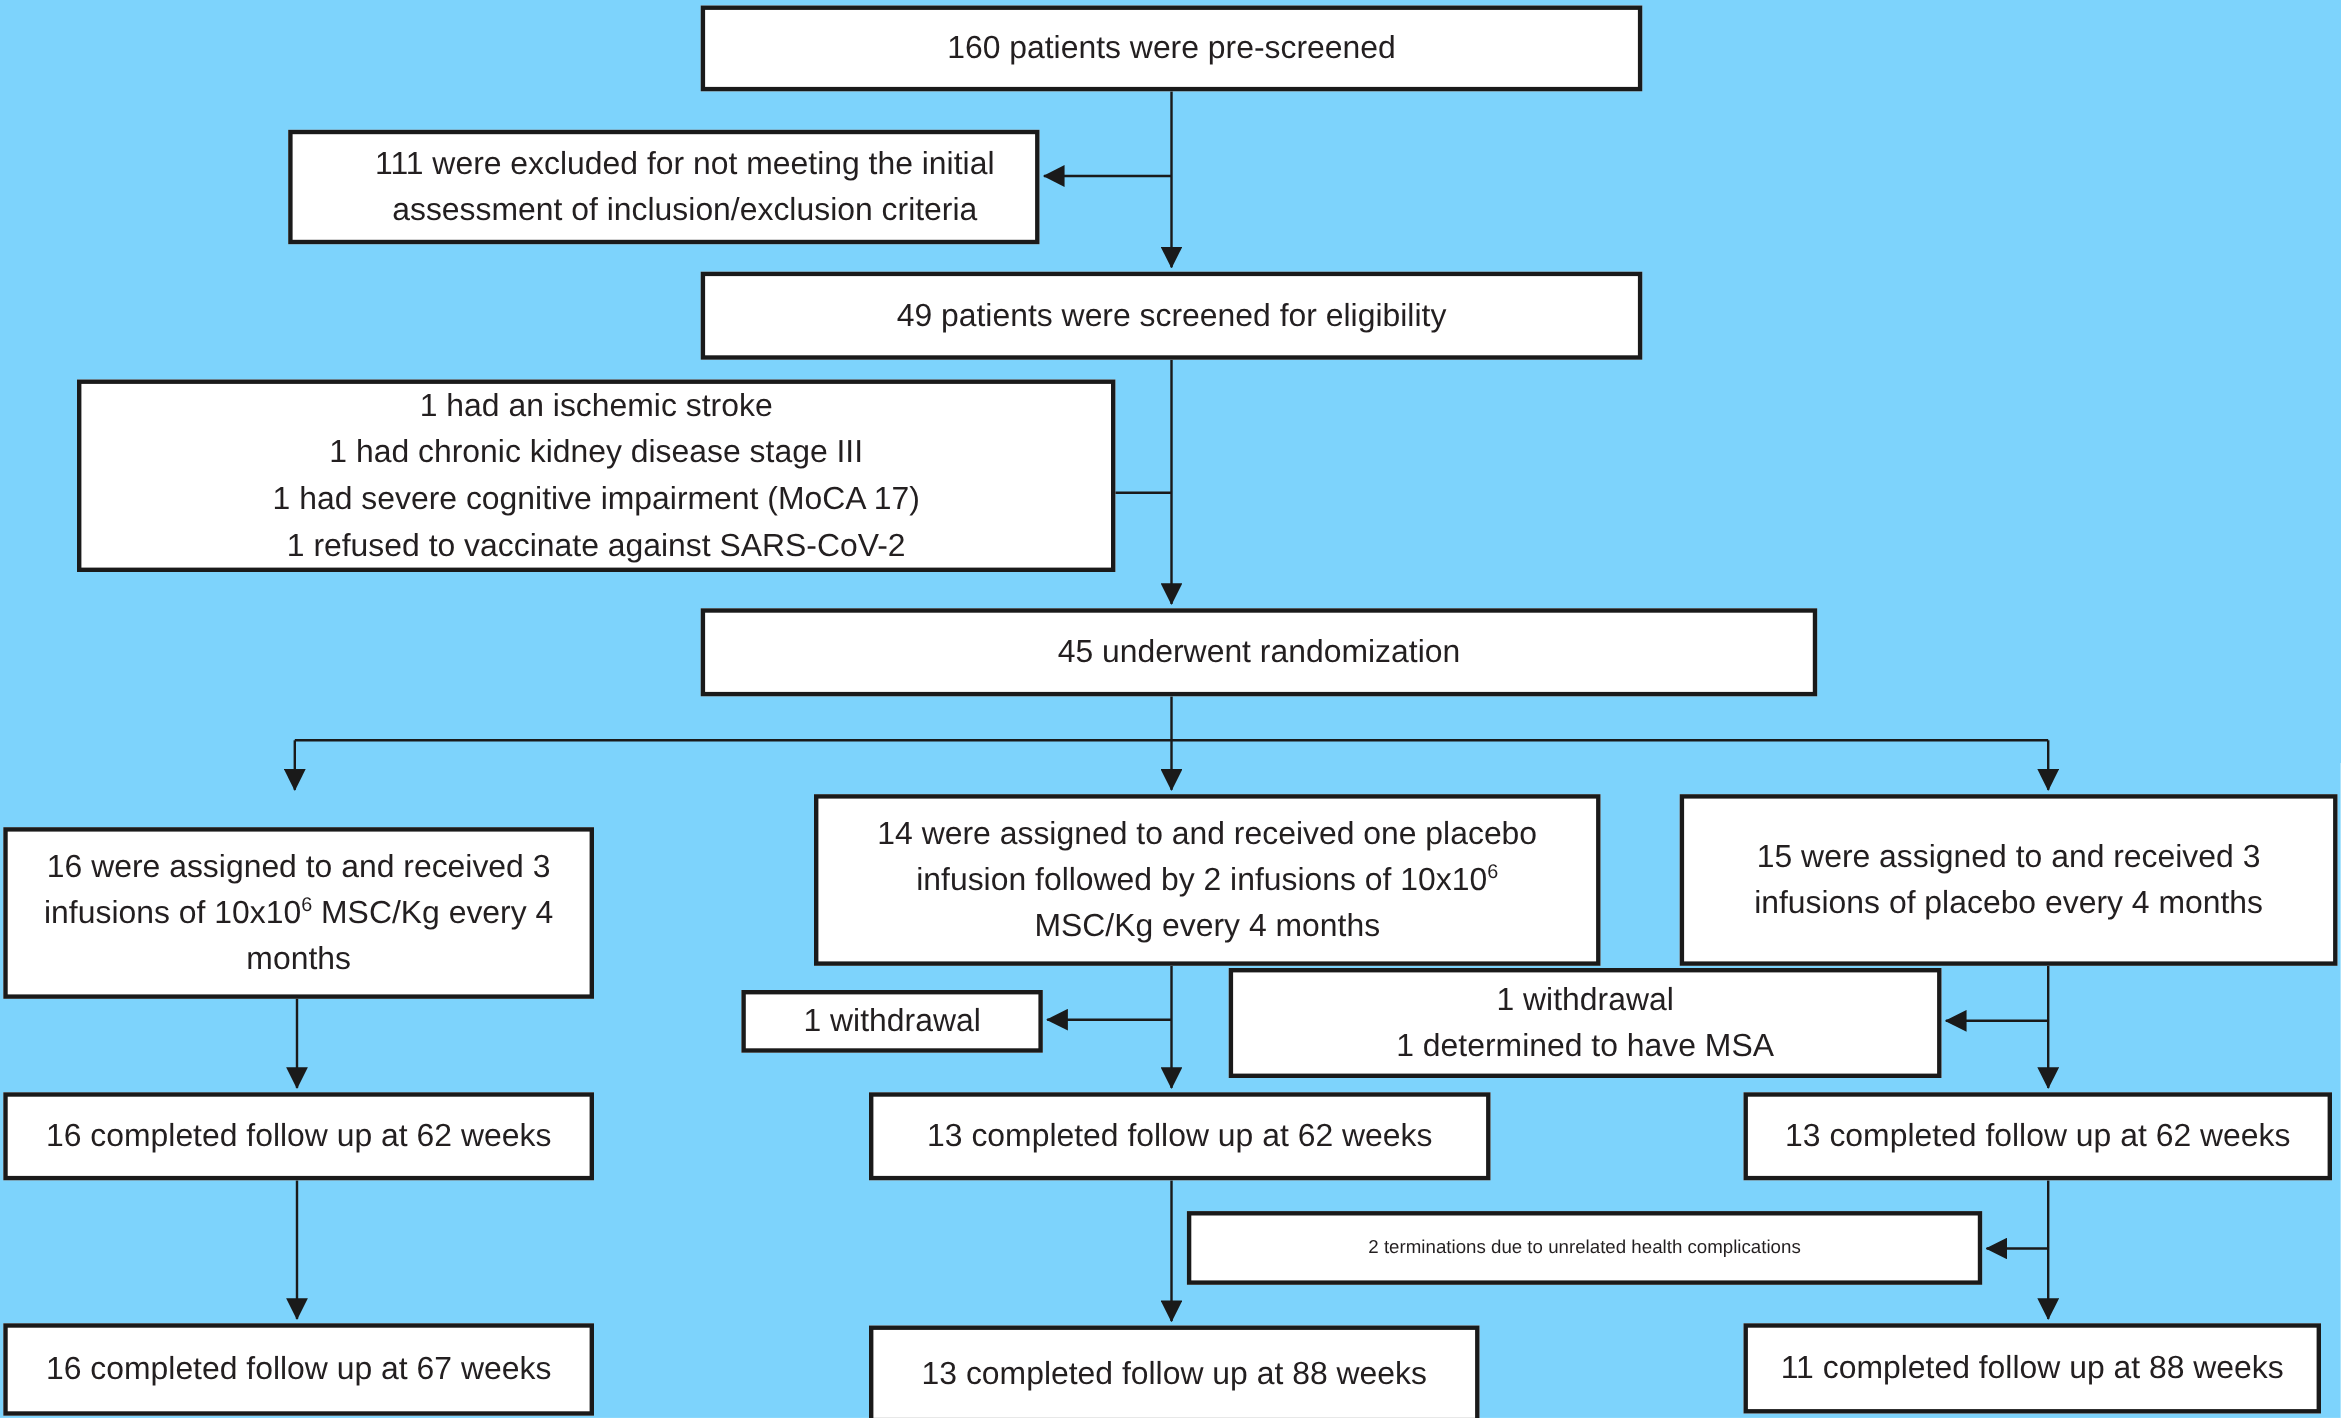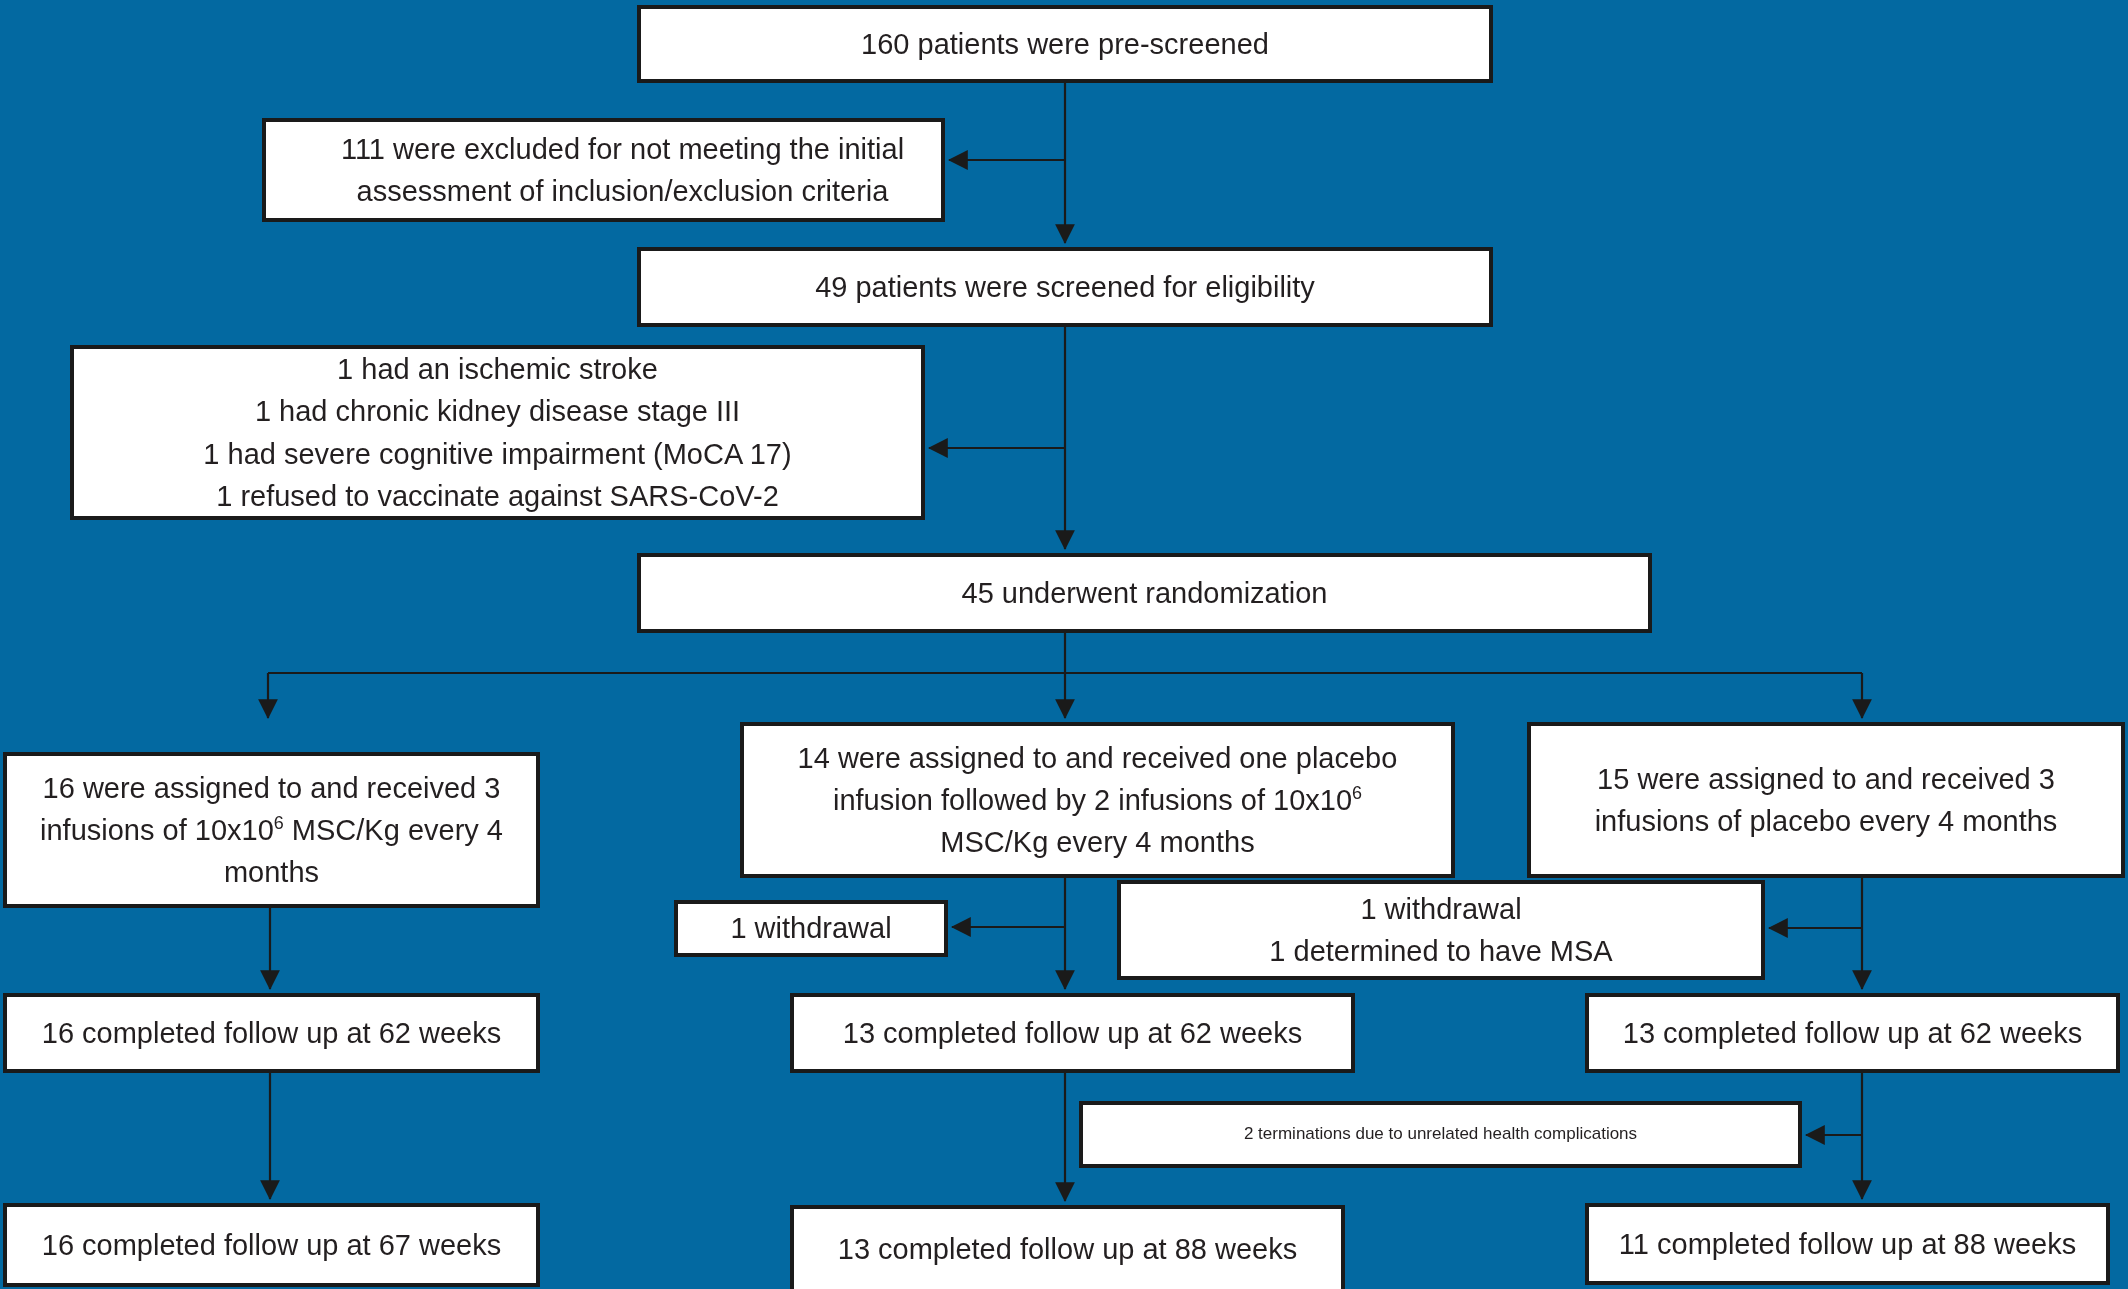--- a/index.html
+++ b/index.html
@@ -1,20 +1,20 @@
 <!DOCTYPE html>
 <html><head>
 <meta charset="utf-8">
 <style>
   html, body { margin: 0; padding: 0; background: #ffffff; }
   #figure {
     position: relative;
     width: 2128px;
     height: 1289px;
-    background: #0369a1;
+    background: #7dd3fc;
     font-family: "Liberation Sans", "DejaVu Sans", sans-serif;
     color: #231f20;
     overflow: hidden;
   }
   .box {
     position: absolute;
     box-sizing: border-box;
     background: #ffffff;
     border: 4px solid #1a1a1a;
     display: flex;
@@ -26,21 +26,21 @@
     line-height: 1.45;
     padding: 4px 10px;
   }
   .box sup { font-size: 0.62em; line-height: 0; }
   #connectors { position: absolute; left: 0; top: 0; width: 2128px; height: 1289px; }
 
   
   #b-prescreened      { left: 637px;  top: 5px;    width: 856px; height: 78px;  }
   #b-excluded-initial { left: 262px;  top: 118px;  width: 683px; height: 104px; padding-left: 48px; }
   #b-screened         { left: 637px;  top: 247px;  width: 856px; height: 80px;  }
-  #b-exclusion-reasons{ left: 70px;   top: 345px;  width: 855px; height: 175px; }
+  #b-exclusion-reasons{ left: 70px;   top: 345px;  width: 944px; height: 175px; }
   #b-randomized       { left: 637px;  top: 553px;  width: 1015px; height: 80px; text-align: center;  }
   #b-arm-msc          { left: 3px;    top: 722px;  width: 537px; height: 156px; margin-top: 30px; }
   #b-arm-placebo-msc  { left: 740px;  top: 722px;  width: 715px; height: 156px; }
   #b-arm-placebo      { left: 1527px; top: 722px;  width: 598px; height: 156px; }
   #b-withdrawal-mid   { left: 674px;  top: 900px;  width: 274px; height: 57px;  }
   #b-withdrawal-right { left: 1117px; top: 880px;  width: 648px; height: 100px; }
   #b-fu62-left        { left: 3px;    top: 993px;  width: 537px; height: 80px;  }
   #b-fu62-mid         { left: 790px;  top: 993px;  width: 565px; height: 80px;  }
   #b-fu62-right       { left: 1585px; top: 993px;  width: 535px; height: 80px;  }
   #b-terminations     { left: 1079px; top: 1101px; width: 723px; height: 67px; font-size: 17px; }

